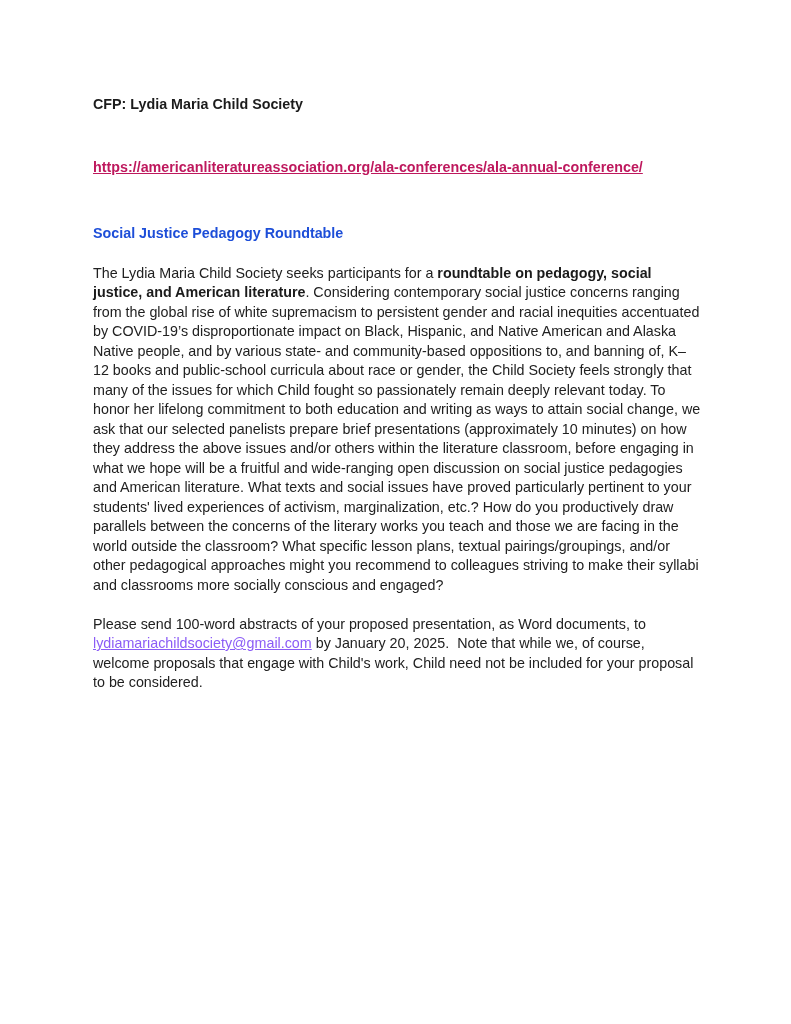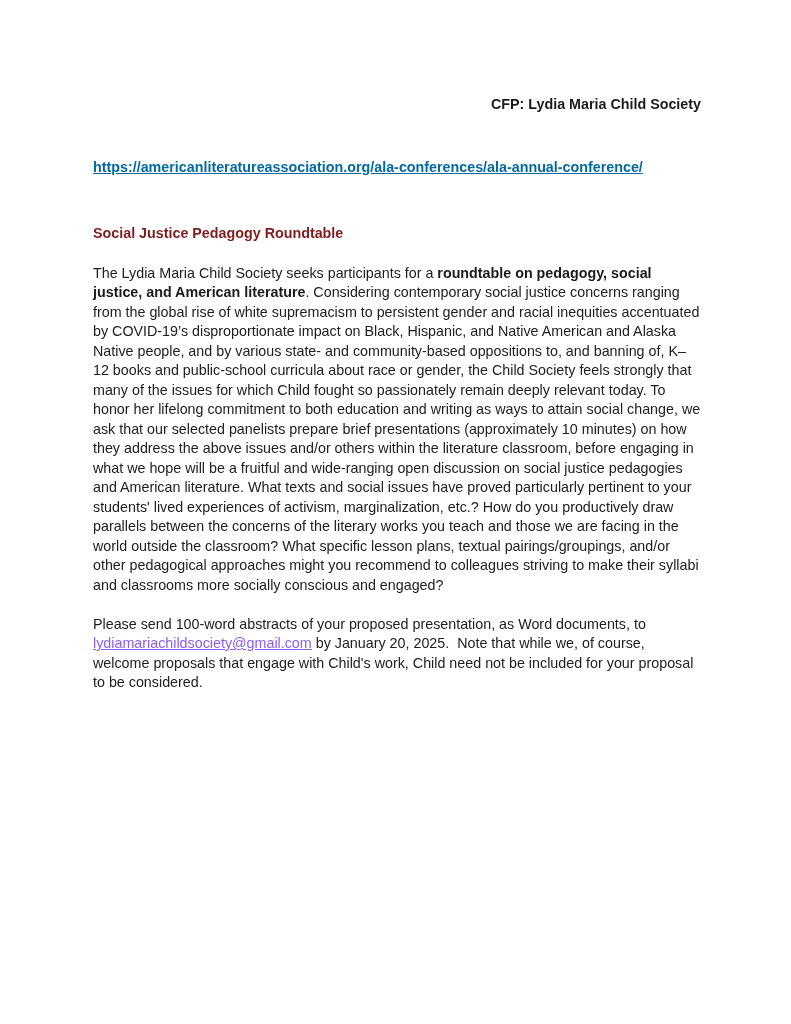--- a/index.html
+++ b/index.html
@@ -23,39 +23,38 @@
     width: 608px;
     font-size: 14.3px;
     line-height: 19.5px;
   }
   .doc-title {
     font-weight: bold;
     color: #1b1b1b;
     margin: 0 0 43px 0;
     font-size: 14.3px;
     line-height: 19.5px;
-    text-align: right;
   }
   .conference-block {
     font-weight: bold;
     color: #1b1b1b;
     margin: 0 0 47px 0;
   }
   .conference-block .line {
     display: block;
   }
   a.url-link {
-    color: #0369a1;
+    color: #be185d;
     text-decoration: underline;
     font-weight: bold;
     cursor: pointer;
   }
   .section-heading {
     font-weight: bold;
-    color: #7f1d1d;
+    color: #1d4ed8;
     margin: 0 0 20px 0;
     font-size: 14.3px;
     line-height: 19.5px;
   }
   .body-paragraph {
     margin: 0 0 19.5px 0;
     white-space: pre-wrap;
   }
   .body-paragraph strong {
     font-weight: bold;

